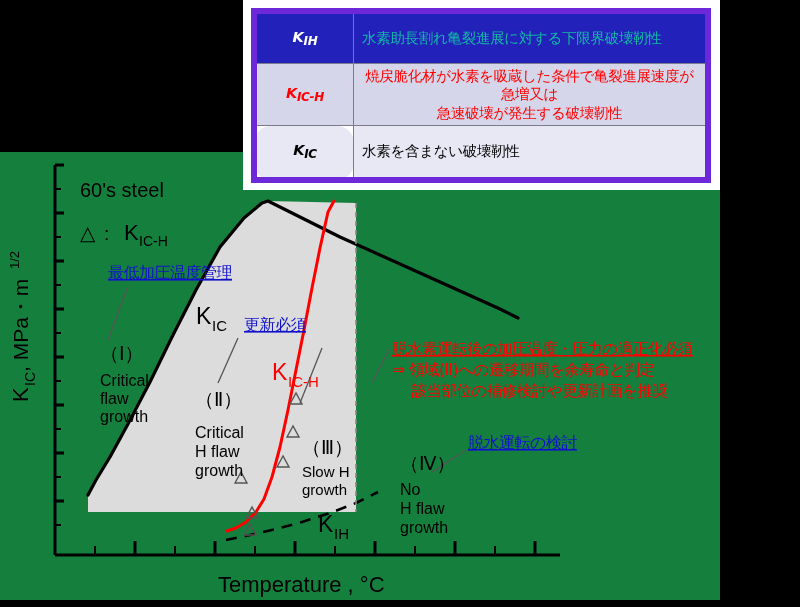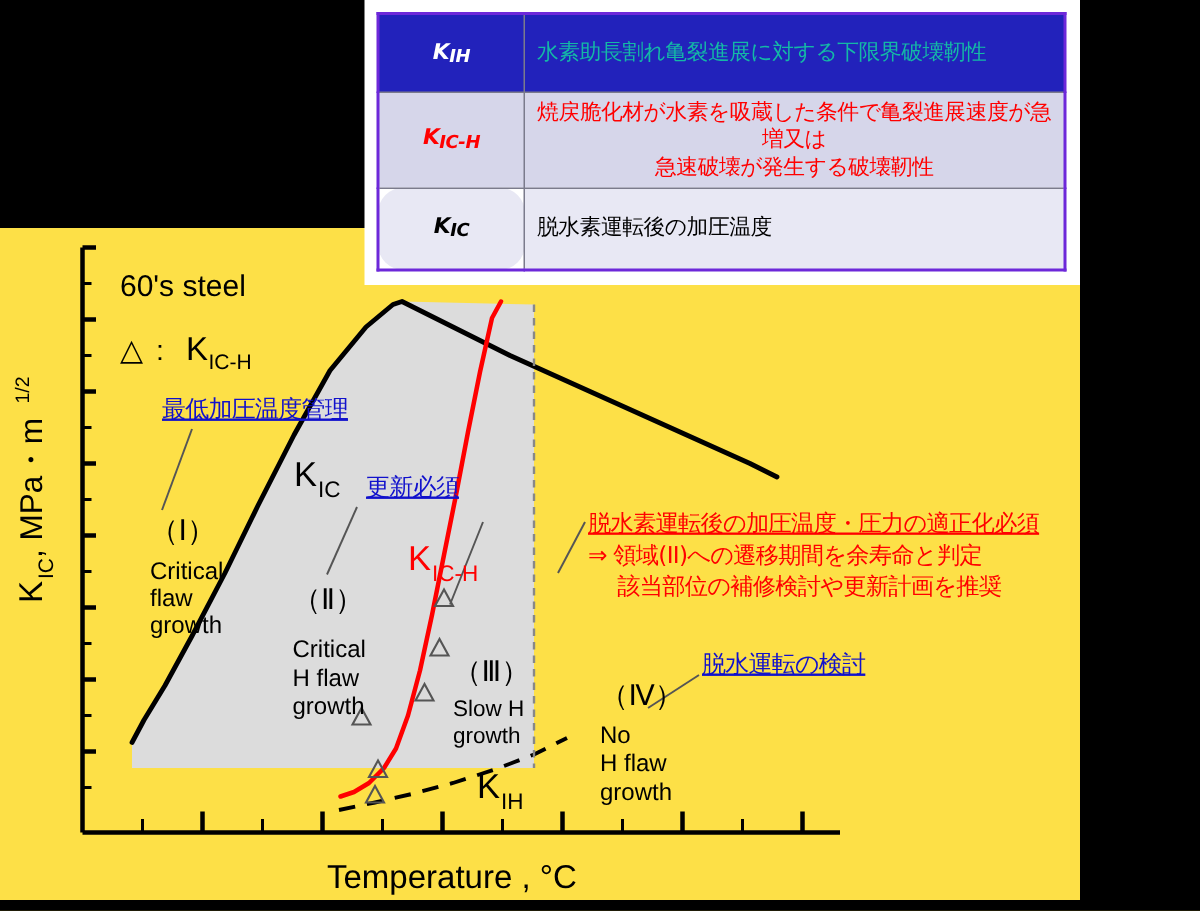--- a/index.html
+++ b/index.html
@@ -4,33 +4,33 @@
 <style>
   html,body{margin:0;padding:0;background:#000;}
   body{width:800px;height:607px;overflow:hidden;
        font-family:"Liberation Sans","DejaVu Sans",sans-serif;}
 
   #root{position:relative;width:800px;height:607px;background:#000;}
 
   
   #chart-panel{
     position:absolute;left:0;top:152px;width:720px;height:448px;
-    background:#fde047;
+    background:#15803d;
   }
 
   
   #table-panel{
     position:absolute;left:243px;top:0px;width:477px;height:190px;
     background:#ffffff;
     box-sizing:border-box;
     padding:8px 9px 9px 8px;
   }
   #def-table{
     width:100%;height:100%;border-collapse:collapse;
-    border:2px solid #6d28d9;
+    border:6px solid #6d28d9;
     table-layout:fixed;
   }
   #def-table td{
     border:1px solid #7b7b8c;
     vertical-align:middle;
     padding:3px 8px;
     font-family:"DejaVu Sans","Liberation Sans",sans-serif;
     font-size:14.5px;
     line-height:1.28;
     letter-spacing:-0.3px;
@@ -212,19 +212,19 @@
           <td class="sym-cell"><span>K</span><span class="sub">IH</span></td>
           <td>水素助長割れ亀裂進展に対する下限界破壊靭性</td>
         </tr>
         <tr class="row-kich">
           <td class="sym-cell"><span>K</span><span class="sub">IC-H</span></td>
           <td style="white-space:pre-line;">焼戻脆化材が水素を吸蔵した条件で亀裂進展速度が急増又は
 急速破壊が発生する破壊靭性</td>
         </tr>
         <tr class="row-kic">
           <td class="sym-cell"><span>K</span><span class="sub">IC</span></td>
-          <td>脱水素運転後の加圧温度</td>
+          <td>水素を含まない破壊靭性</td>
         </tr>
       </tbody>
     </table>
   </div>
 
 </div>
 
 </body></html>

